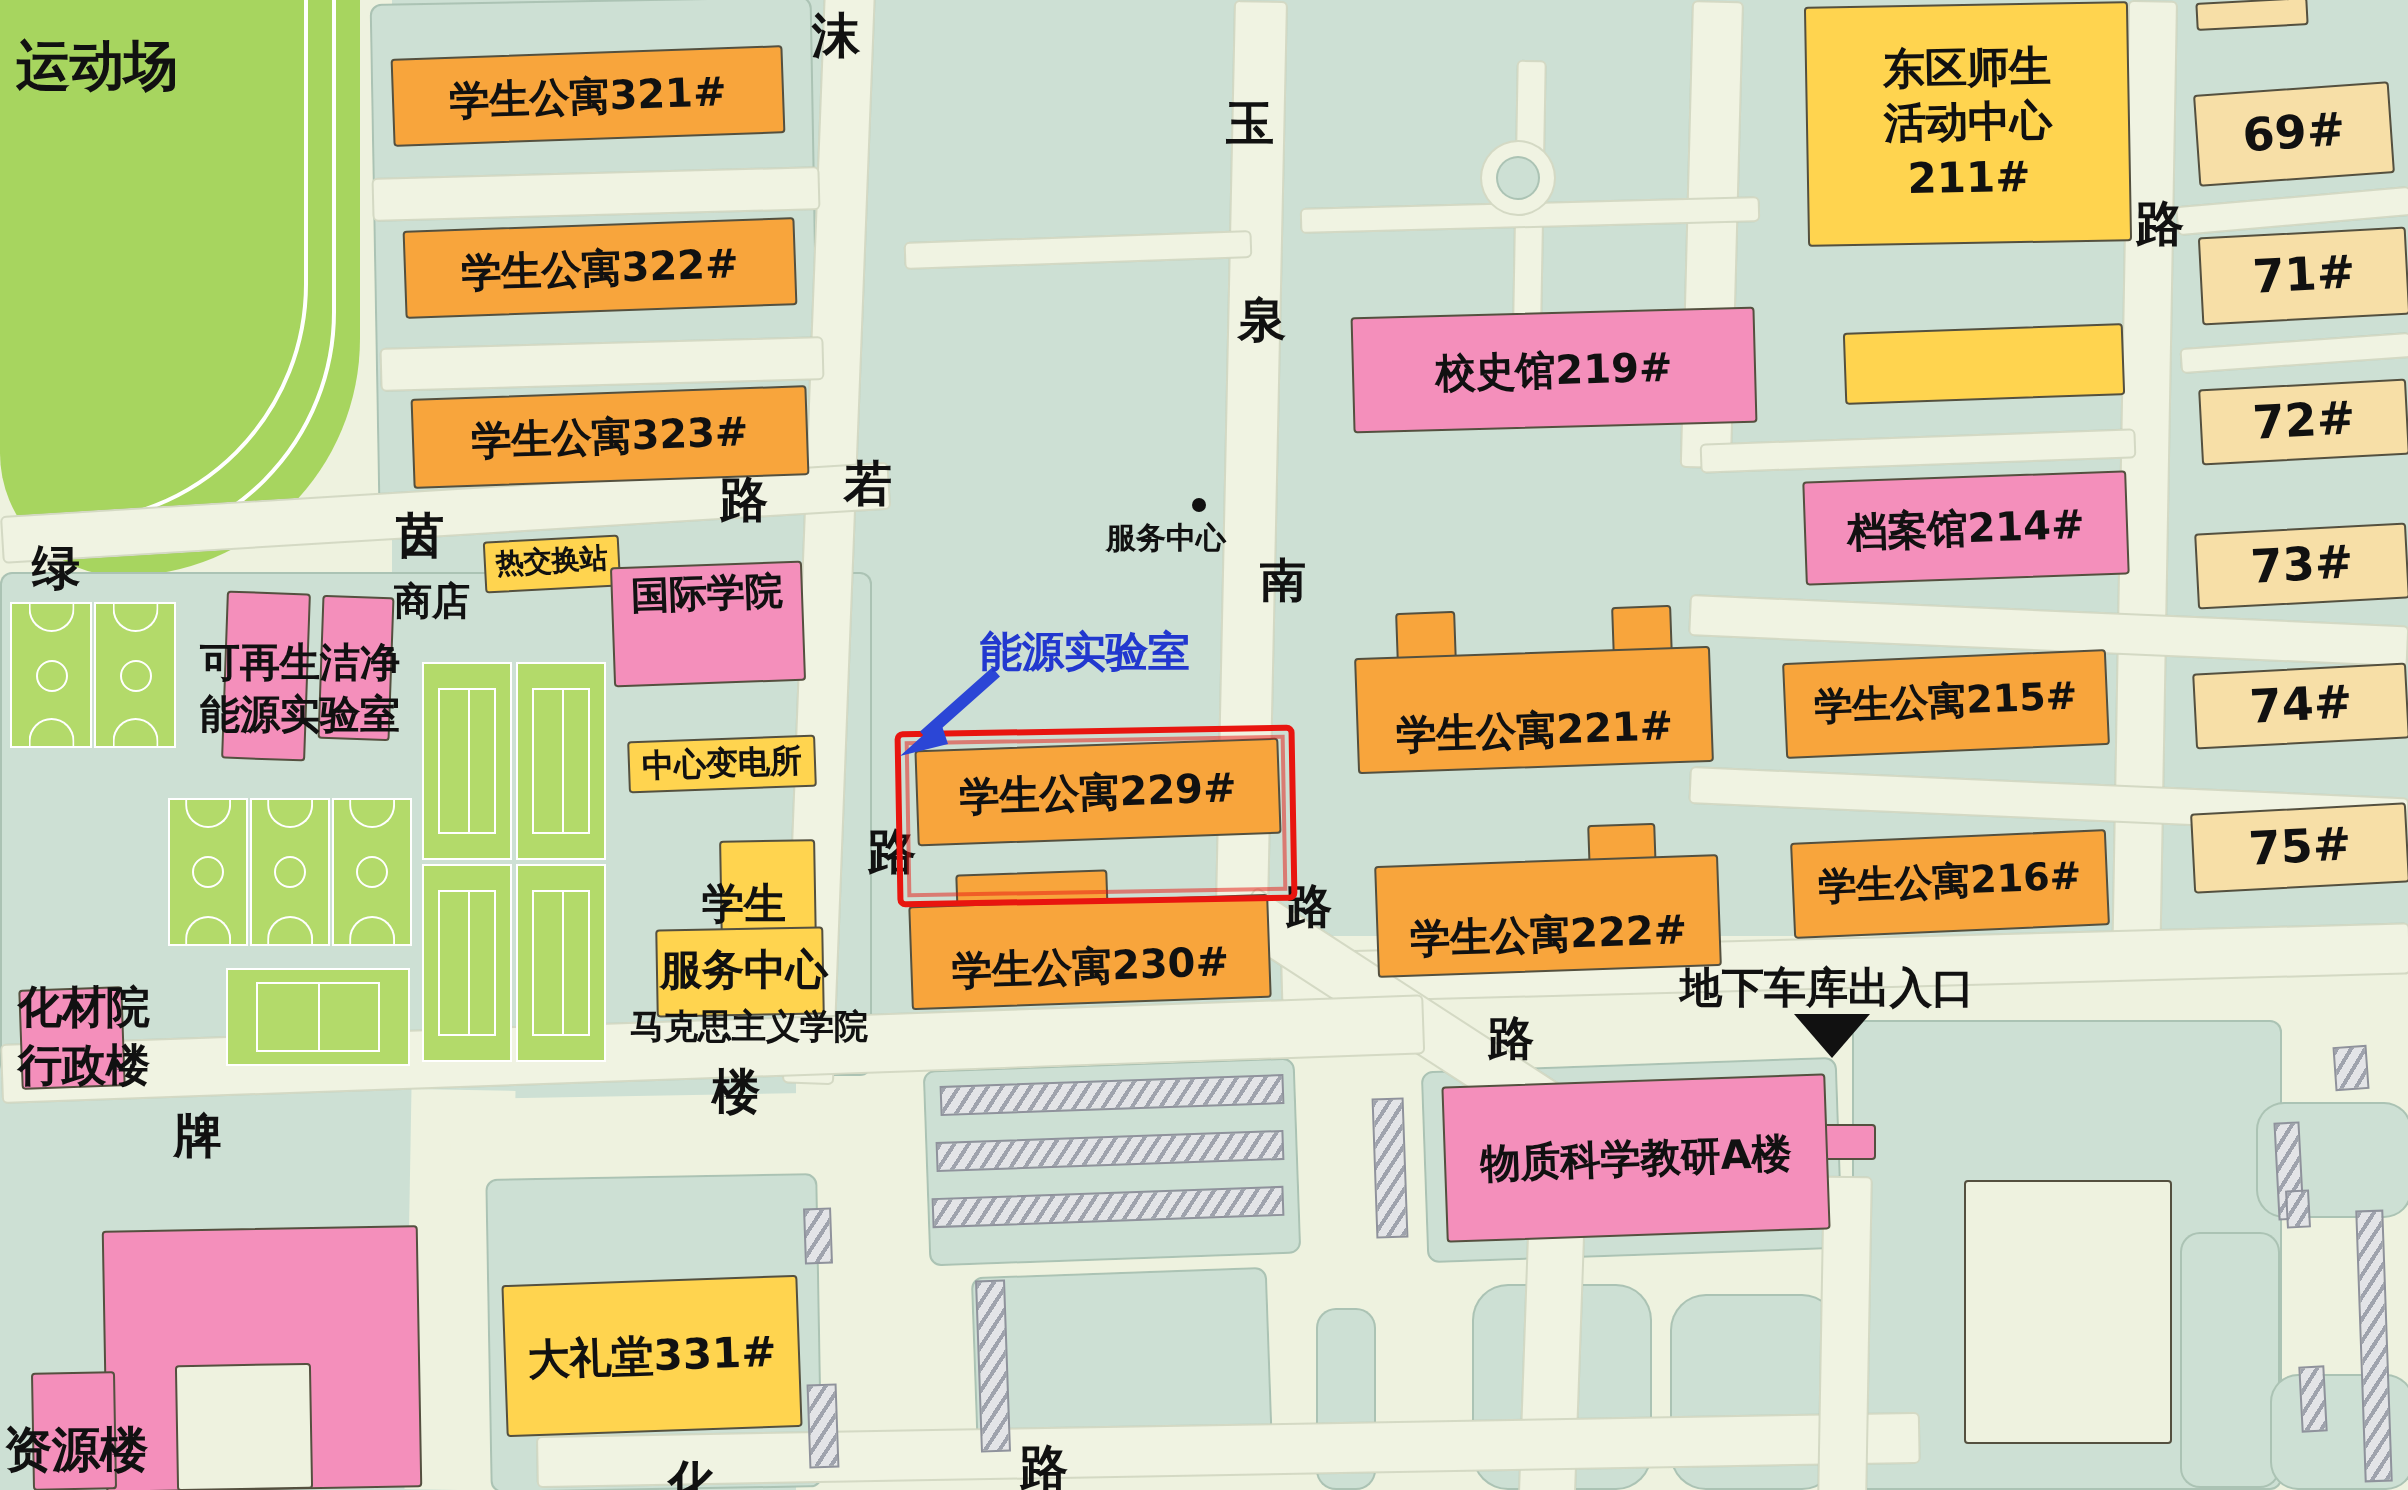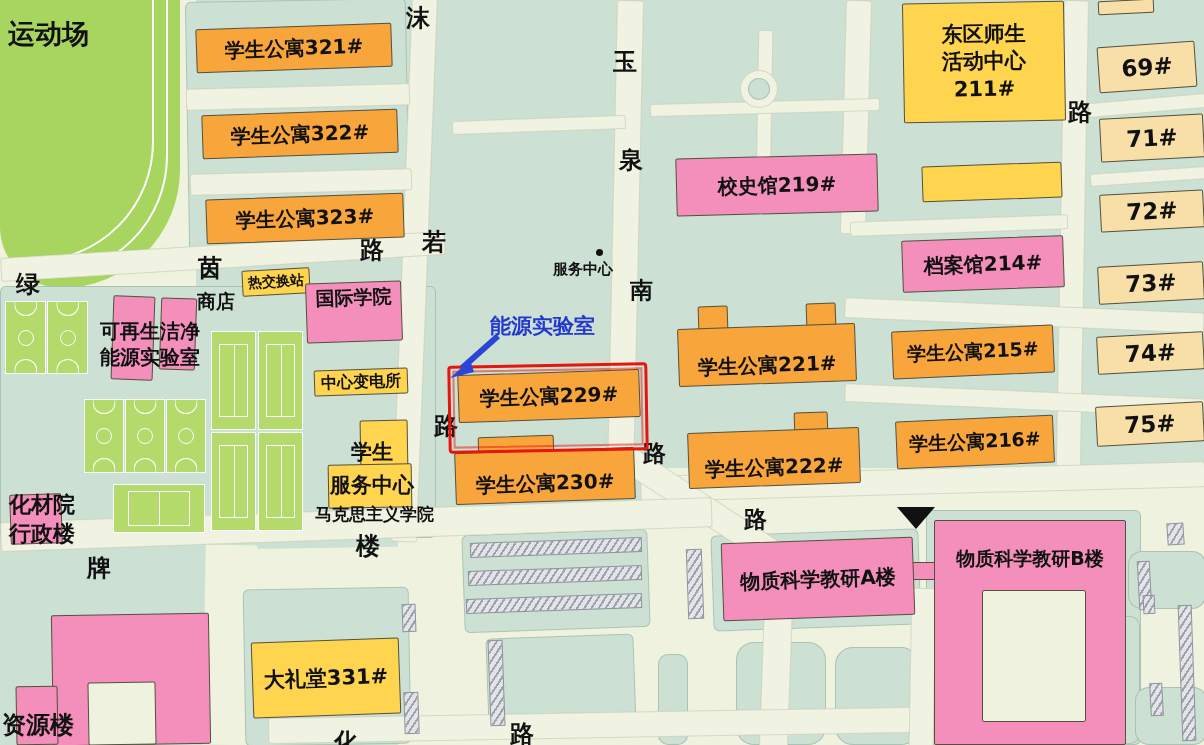--- a/index.html
+++ b/index.html
@@ -154,21 +154,20 @@
       <div class="b yellow" style="left: 922px; top: 164px; width: 140px; height: 36px; transform: rotate(-2deg);"></div>
       <div class="b pink" style="left: 902px; top: 238px; width: 162px; height: 52px; transform: rotate(-2deg); font-size: 20px;">档案馆214#</div>
       <div class="b orange" style="left: 892px; top: 328px; width: 162px; height: 48px; transform: rotate(-2.5deg); font-size: 19px;">学生公寓215#</div>
       <div class="b orange" style="left: 896px; top: 418px; width: 158px; height: 48px; transform: rotate(-2.5deg); font-size: 19px;">学生公寓216#</div>
       <div class="b orange va-bottom" style="left: 678px; top: 326px; width: 178px; height: 58px; transform: rotate(-2deg); font-size: 20px;">学生公寓221#</div>
       <div class="b orange va-bottom" style="left: 688px; top: 430px; width: 172px; height: 56px; transform: rotate(-2deg); font-size: 20px;">学生公寓222#</div>
       <div class="b orange" style="left: 458px; top: 372px; width: 182px; height: 48px; transform: rotate(-2deg); font-size: 20px;">学生公寓229#</div>
       <div class="b orange va-bottom" style="left: 455px; top: 450px; width: 180px; height: 52px; transform: rotate(-2deg); font-size: 20px;">学生公寓230#</div>
       <div class="b yellow" style="left: 252px; top: 640px; width: 148px; height: 76px; transform: rotate(-2deg); font-size: 21px;">大礼堂331#</div>
       <div class="b pink" style="left: 722px; top: 540px; width: 192px; height: 78px; transform: rotate(-2deg); font-size: 20px;">物质科学教研A楼</div>
-      <div class="b pink va-top" style="left: 934px; top: 520px; width: 192px; height: 225px; font-size: 19px; padding-top: 26px;">物质科学教研B楼</div>
       <div class="b beige" style="left: 1098px; top: 44px; width: 98px; height: 46px; transform: rotate(-4deg); font-size: 23px;">69#</div>
       <div class="b beige" style="left: 1100px; top: 116px; width: 104px; height: 44px; transform: rotate(-3deg); font-size: 23px;">71#</div>
       <div class="b beige" style="left: 1100px; top: 192px; width: 104px; height: 38px; transform: rotate(-3deg); font-size: 23px;">72#</div>
       <div class="b beige" style="left: 1098px; top: 264px; width: 106px; height: 38px; transform: rotate(-3deg); font-size: 23px;">73#</div>
       <div class="b beige" style="left: 1097px; top: 334px; width: 107px; height: 38px; transform: rotate(-3deg); font-size: 23px;">74#</div>
       <div class="b beige" style="left: 1096px; top: 404px; width: 108px; height: 40px; transform: rotate(-3deg); font-size: 23px;">75#</div>
       <div class="p creamp" style="left: 982px; top: 590px; width: 104px; height: 132px;"></div>
       <div class="p creamp" style="left: 88px; top: 682px; width: 68px; height: 63px; transform: rotate(-1deg);"></div>
       <div class="fl" style="left: 8px; top: 16px; font-size: 27px;">运动场</div>
       <div class="fl" style="left: 197px; top: 289px; font-size: 19px;">商店</div>
@@ -197,16 +196,17 @@
       <div class="rc" style="left: 334px; top: 726px; font-size: 24px;">化</div>
       <div class="rc" style="left: 510px; top: 718px; font-size: 24px;">路</div>
     </div>
 
   <div id="red-rect"></div>
   <svg width="60" height="46" style="position:absolute;left:444px;top:334px" viewBox="0 0 60 46">
     <path d="M54 2 L18 34" stroke="#2b46d6" stroke-width="6" fill="none"></path>
     <path d="M26 26 L6 44 L30 38 Z" fill="#2b46d6"></path>
   </svg>
   <div id="closed-label">能源实验室</div>
+  <div id="garage-label">地下车库出入口</div>
   <div id="garage-tri"></div>
   <div id="sculpture-dot"></div>
   <div id="sculpture-label">服务中心</div>
 </div>
 
 </body></html>

